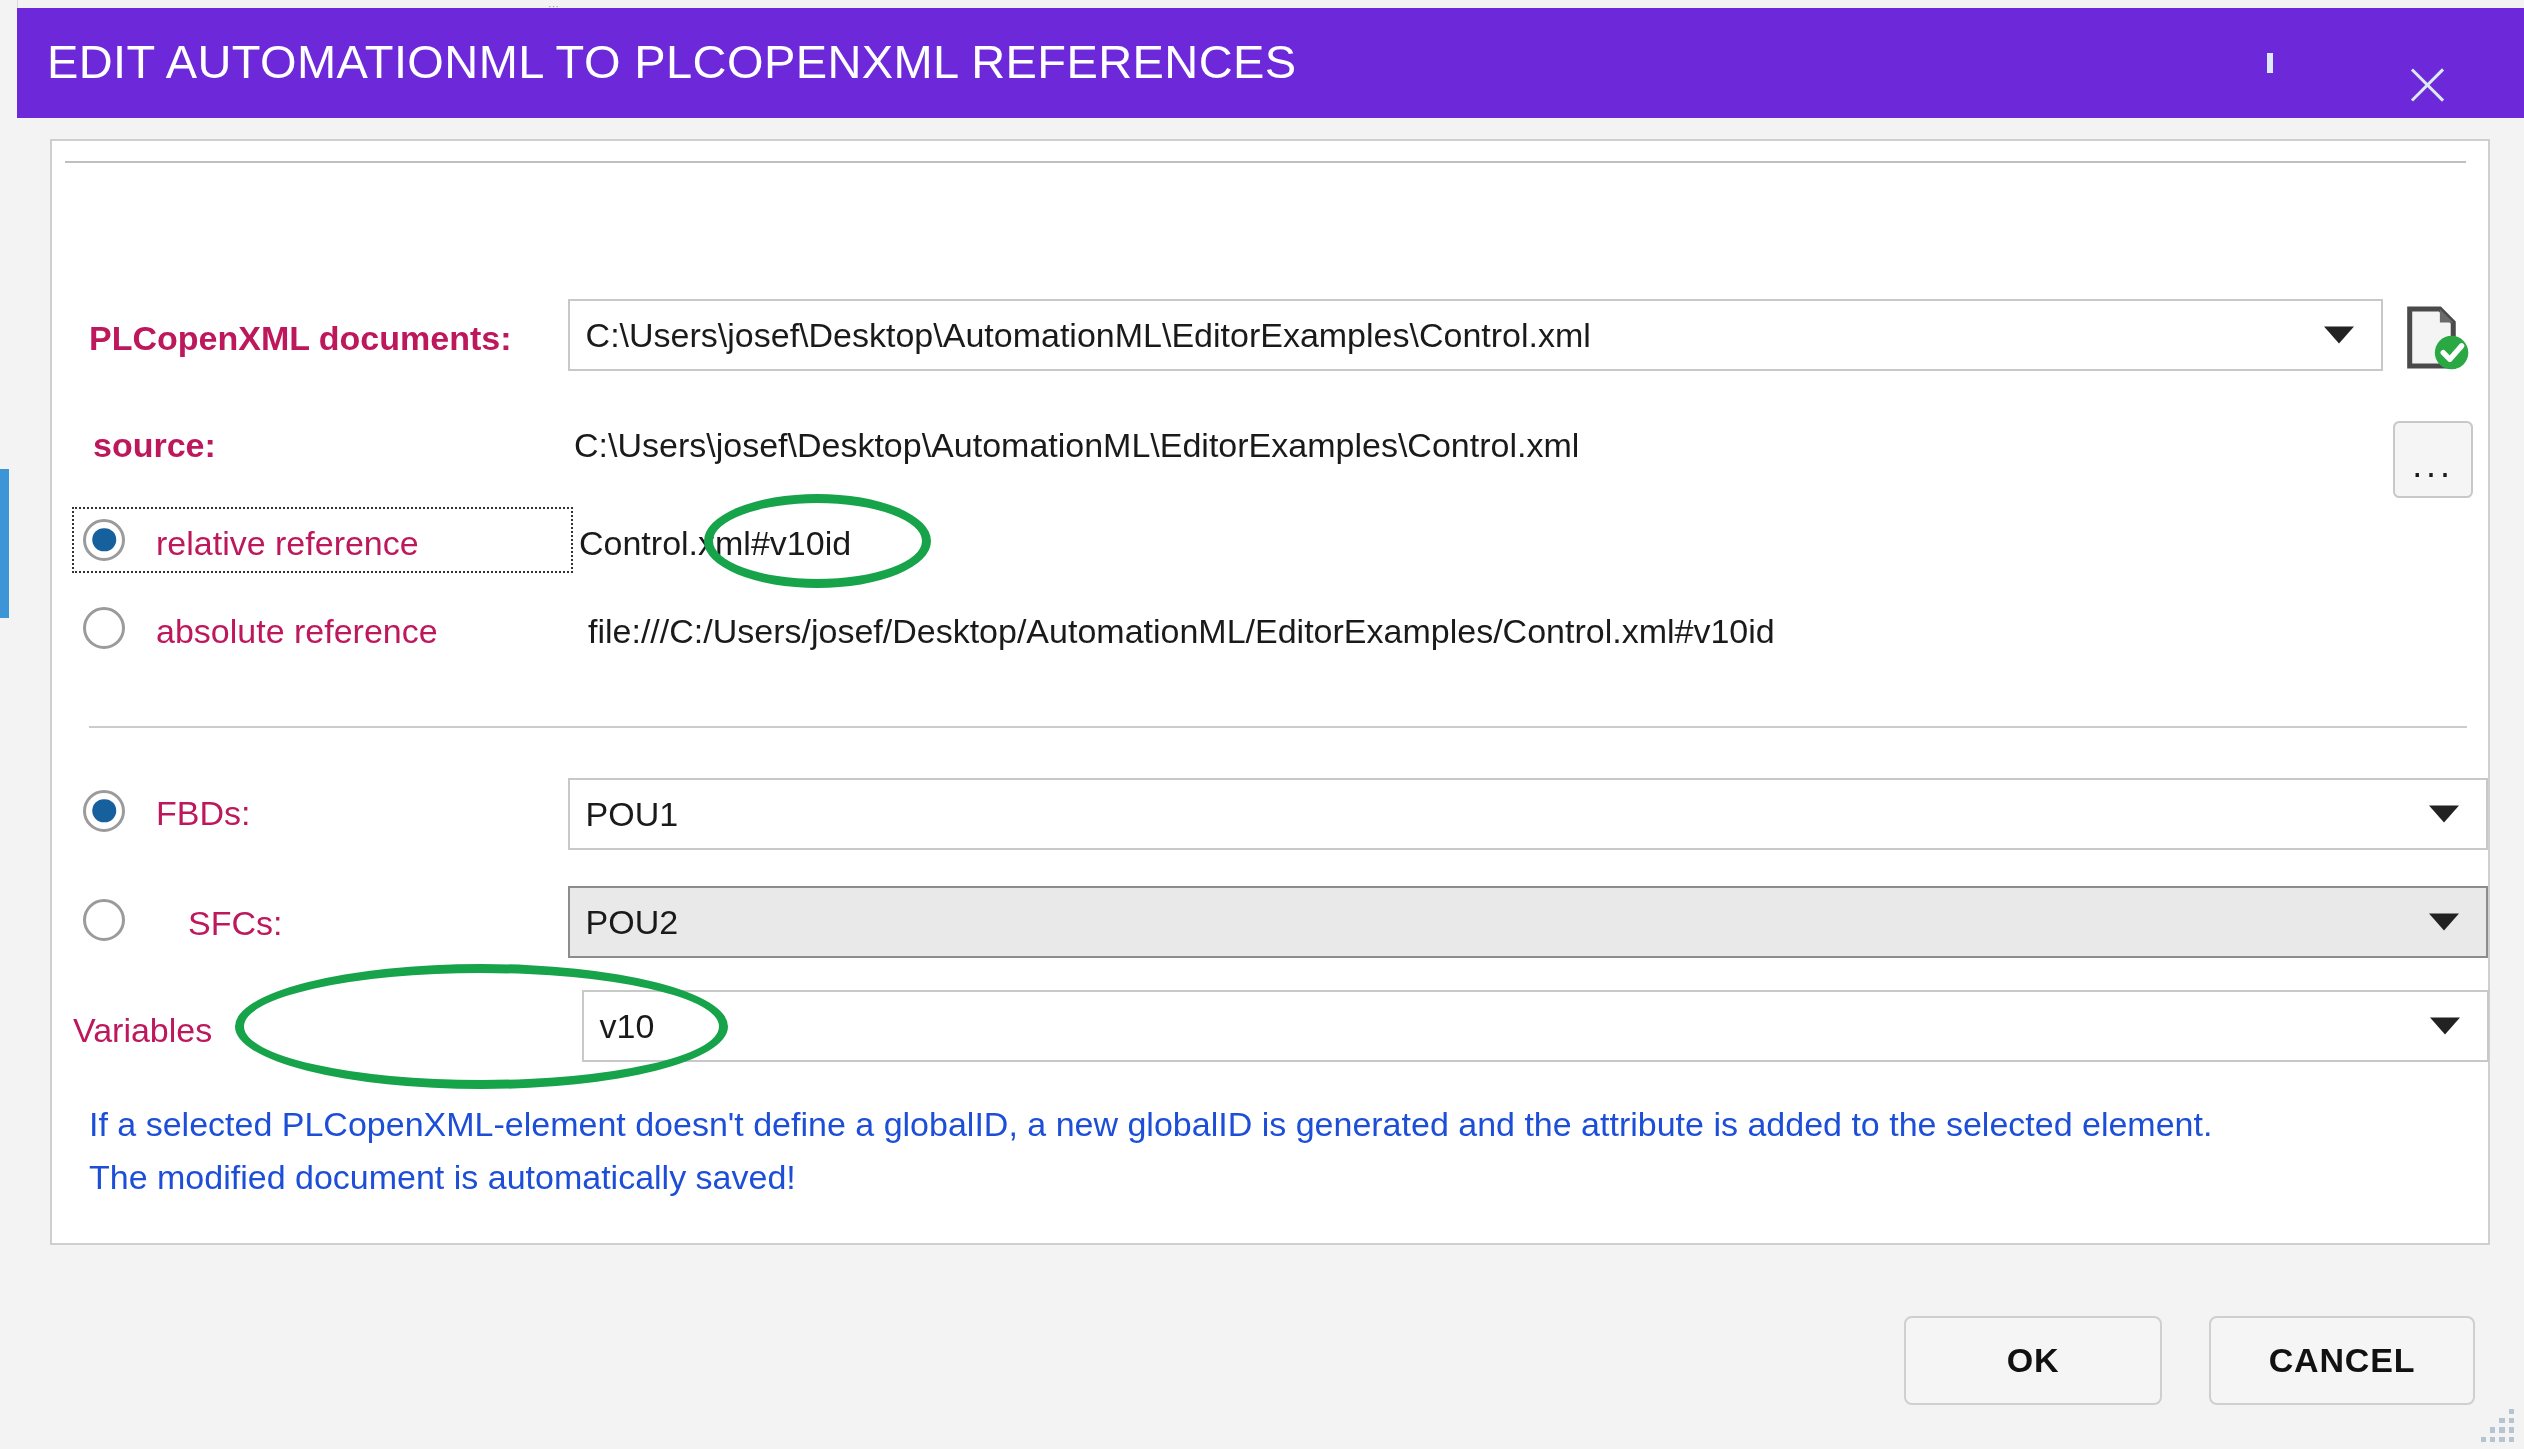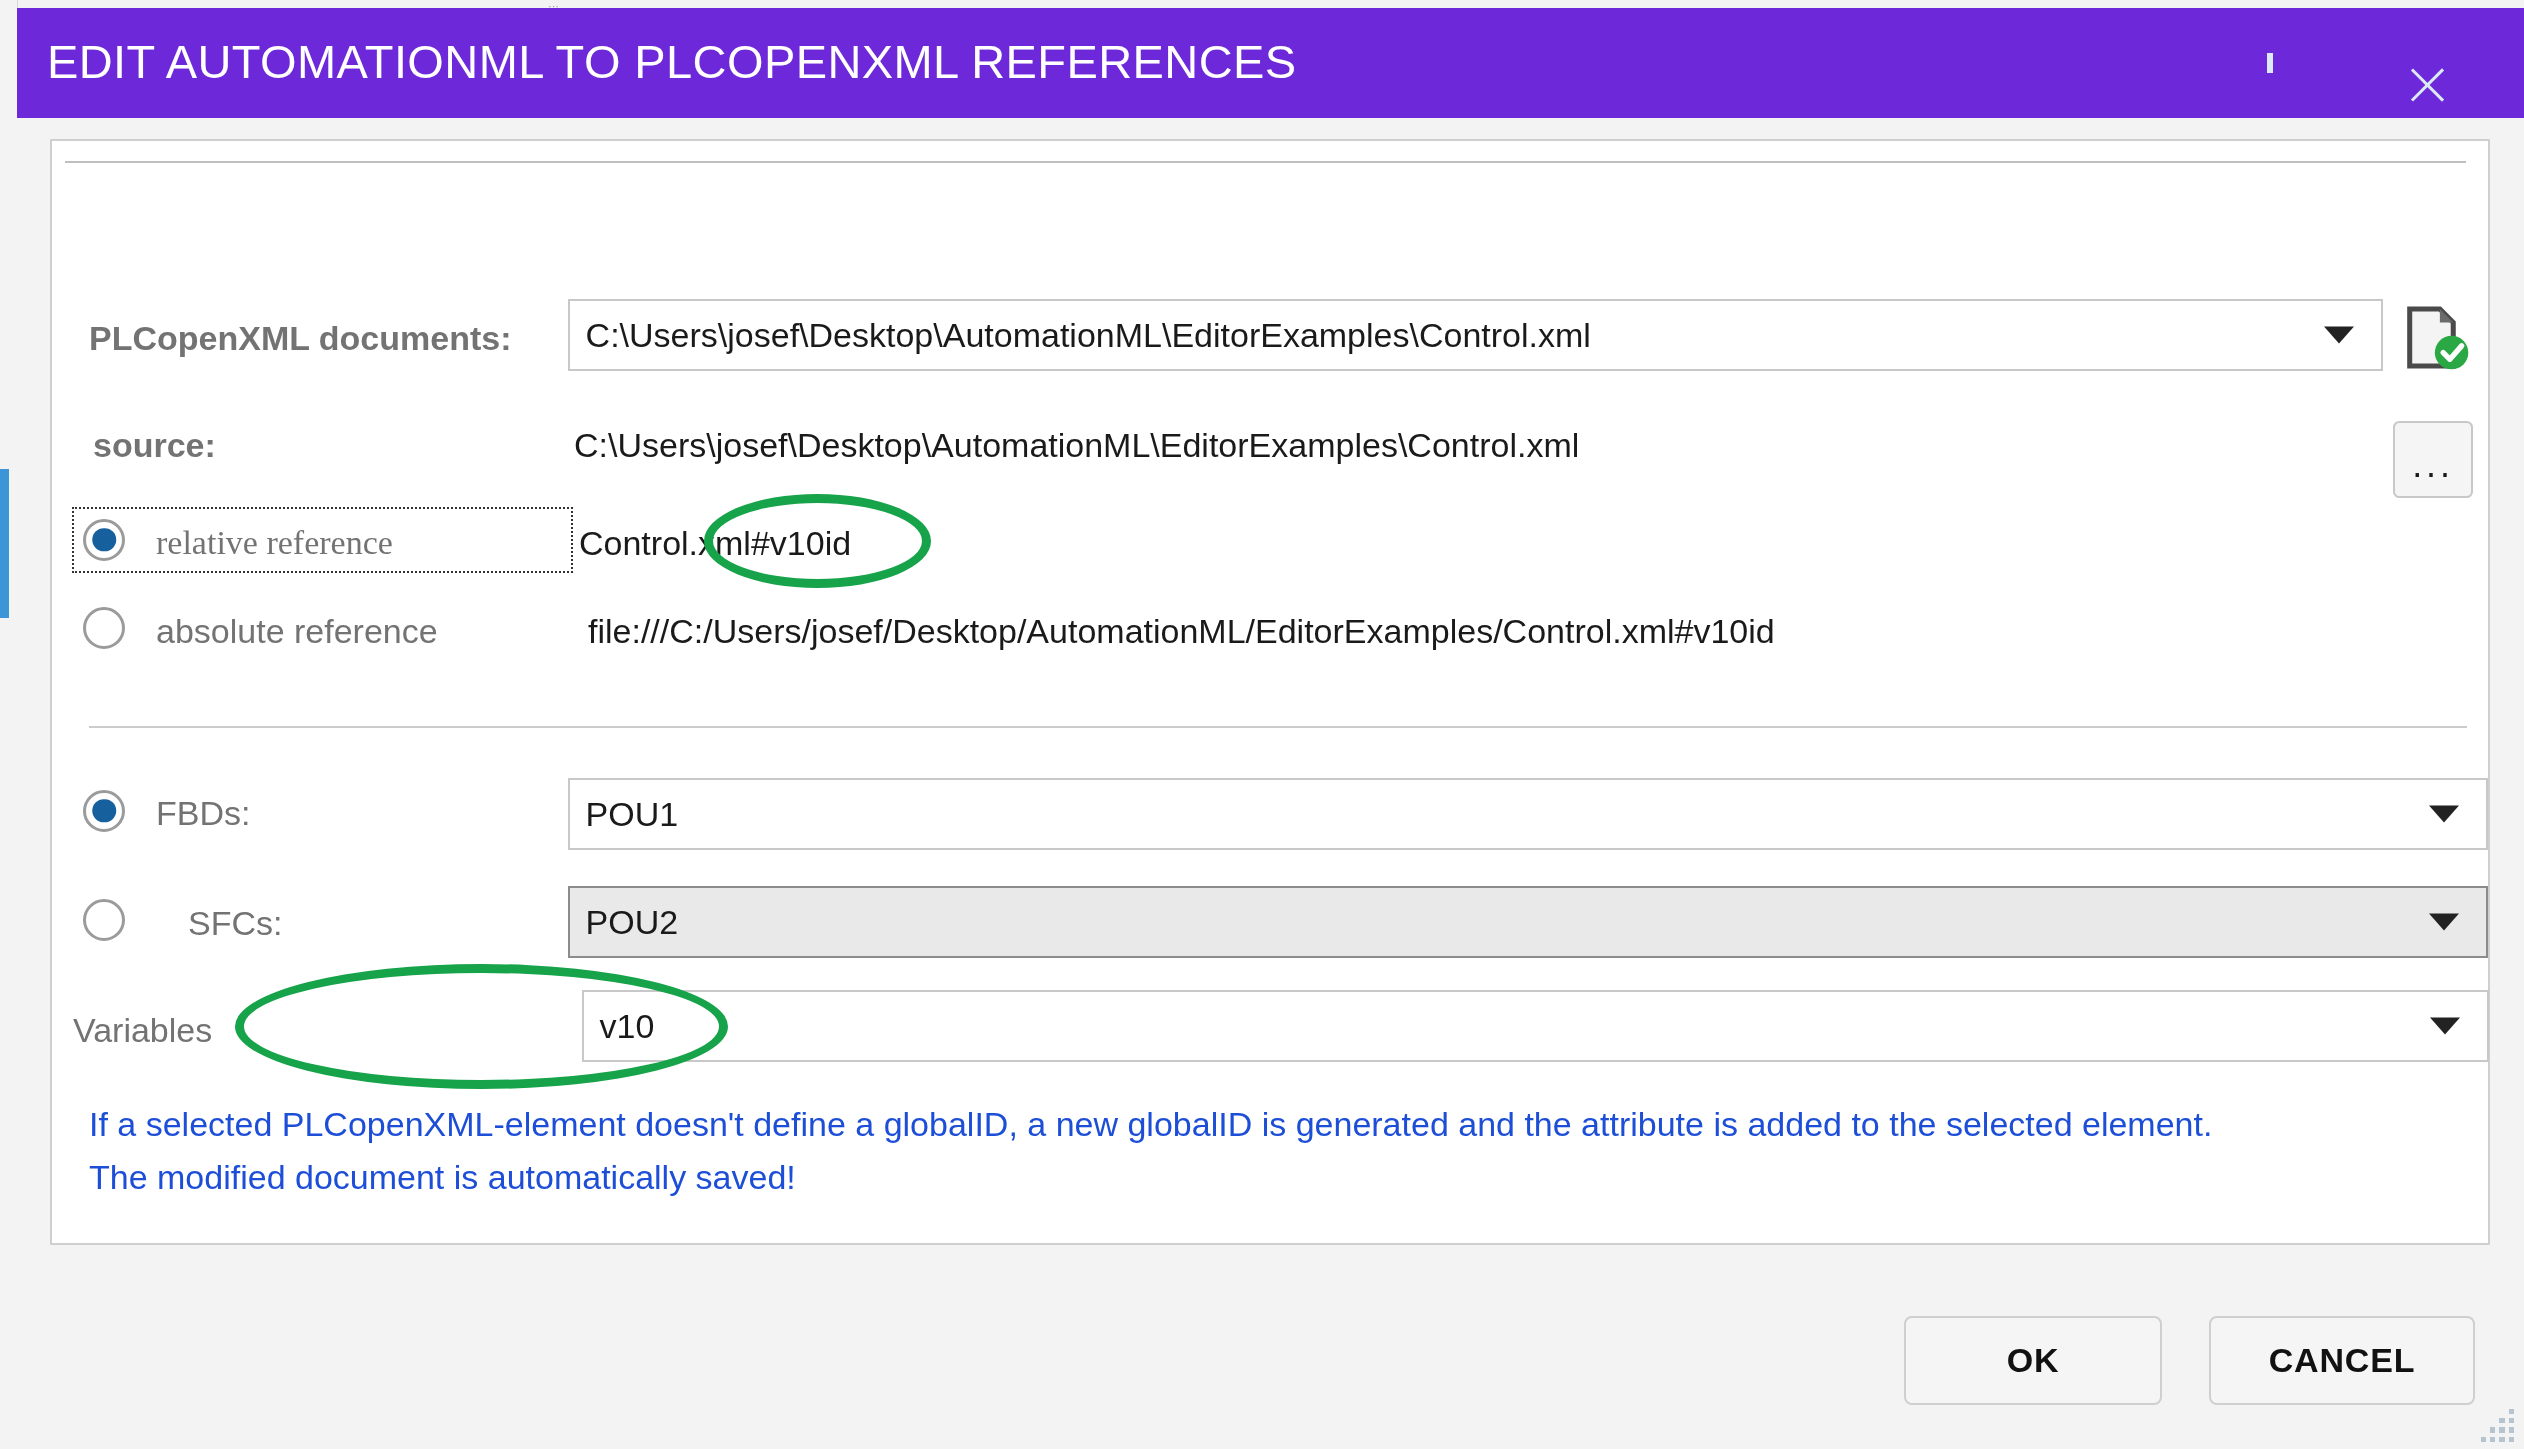--- a/index.html
+++ b/index.html
@@ -145,21 +145,21 @@
     left: 72px;
     top: 718px;
     width: 2378px;
     height: 2.3px;
     background: #cccccc;
   }
 
   
   .lbl {
     position: absolute;
-    color: #737373;
+    color: #be185d;
     font-size: 34px;
     white-space: nowrap;
   }
   .lbl-bold { font-weight: bold; }
 
   .valtext {
     position: absolute;
     color: #1a1a1a;
     font-size: 34px;
     white-space: nowrap;
@@ -350,21 +350,21 @@
     <div class="valtext" style="left:557px; top:418px;">C:\Users\josef\Desktop\AutomationML\EditorExamples\Control.xml</div>
 
     <div class="browse-btn" style="left:2376px; top:413px; width:80px; height:77px;">
       <span class="dots">...</span>
     </div>
 
     <div class="focus-ring" style="left:55px; top:499px; width:501px; height:66px;"></div>
 
     <div class="radio-outer checked" style="left:66px; top:511px;"></div>
 
-    <div class="lbl" style="left:139px; top:516px;font-family:Liberation Serif, serif;">relative reference</div>
+    <div class="lbl" style="left:139px; top:516px;">relative reference</div>
 
     <div class="valtext" style="left:562px; top:516px;text-align:right;">Control.xml#v10id</div>
 
     <div class="radio-outer" style="left:66px; top:599px;"></div>
 
     <div class="lbl" style="left:139px; top:604px;">absolute reference</div>
 
     <div class="valtext" style="left:571px; top:604px;">file:///C:/Users/josef/Desktop/AutomationML/EditorExamples/Control.xml#v10id</div>
 
     <div class="hr-mid"></div>

